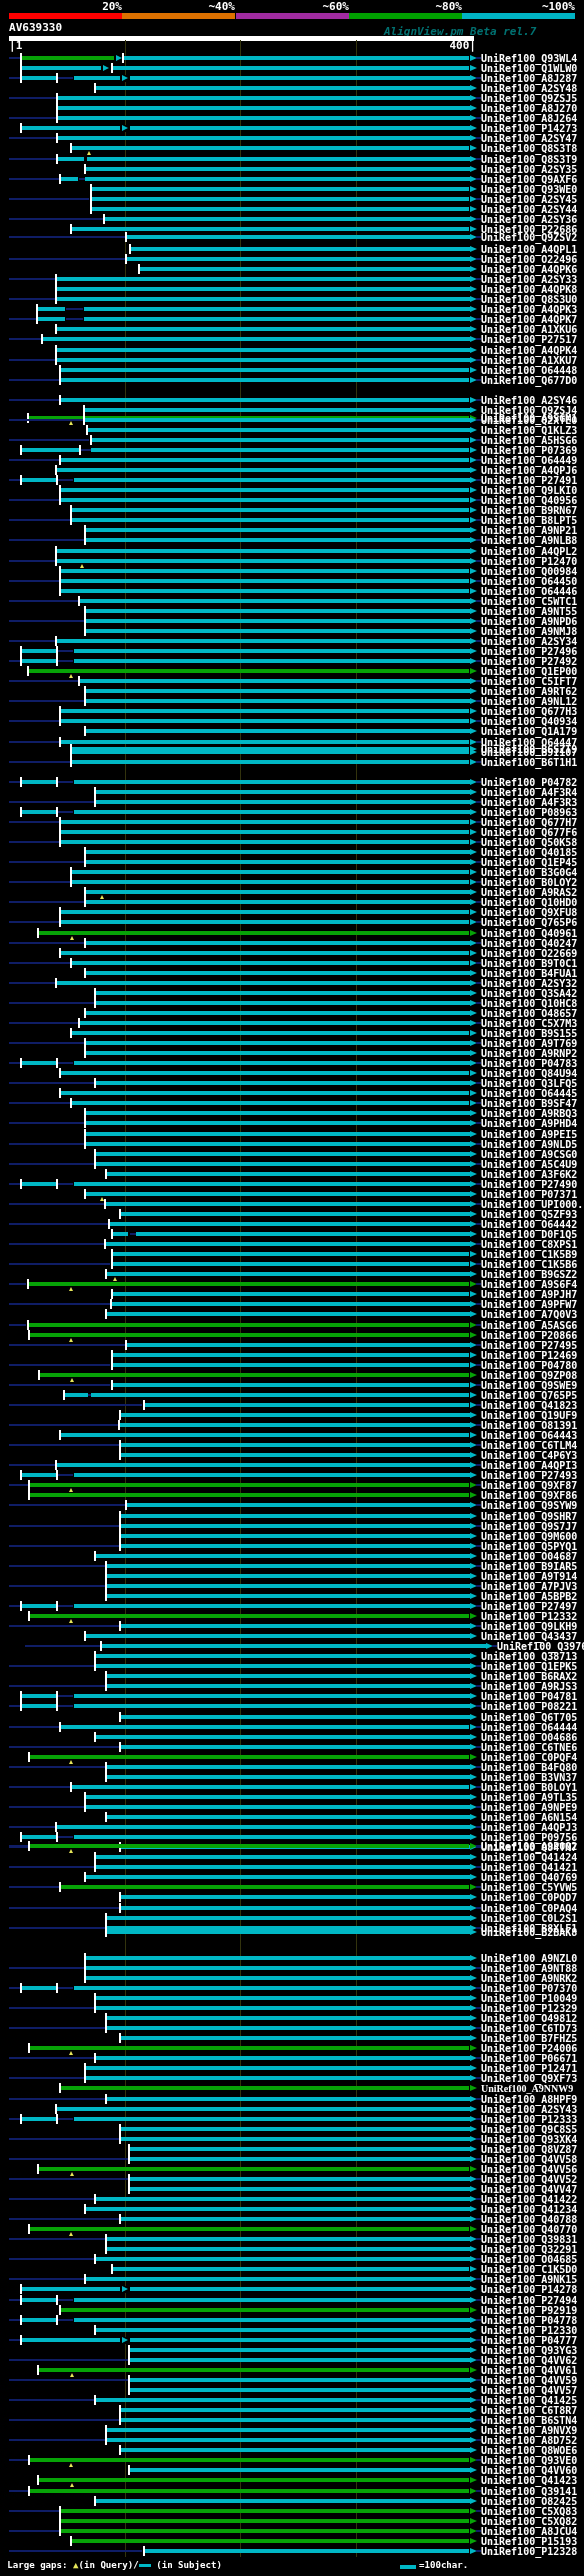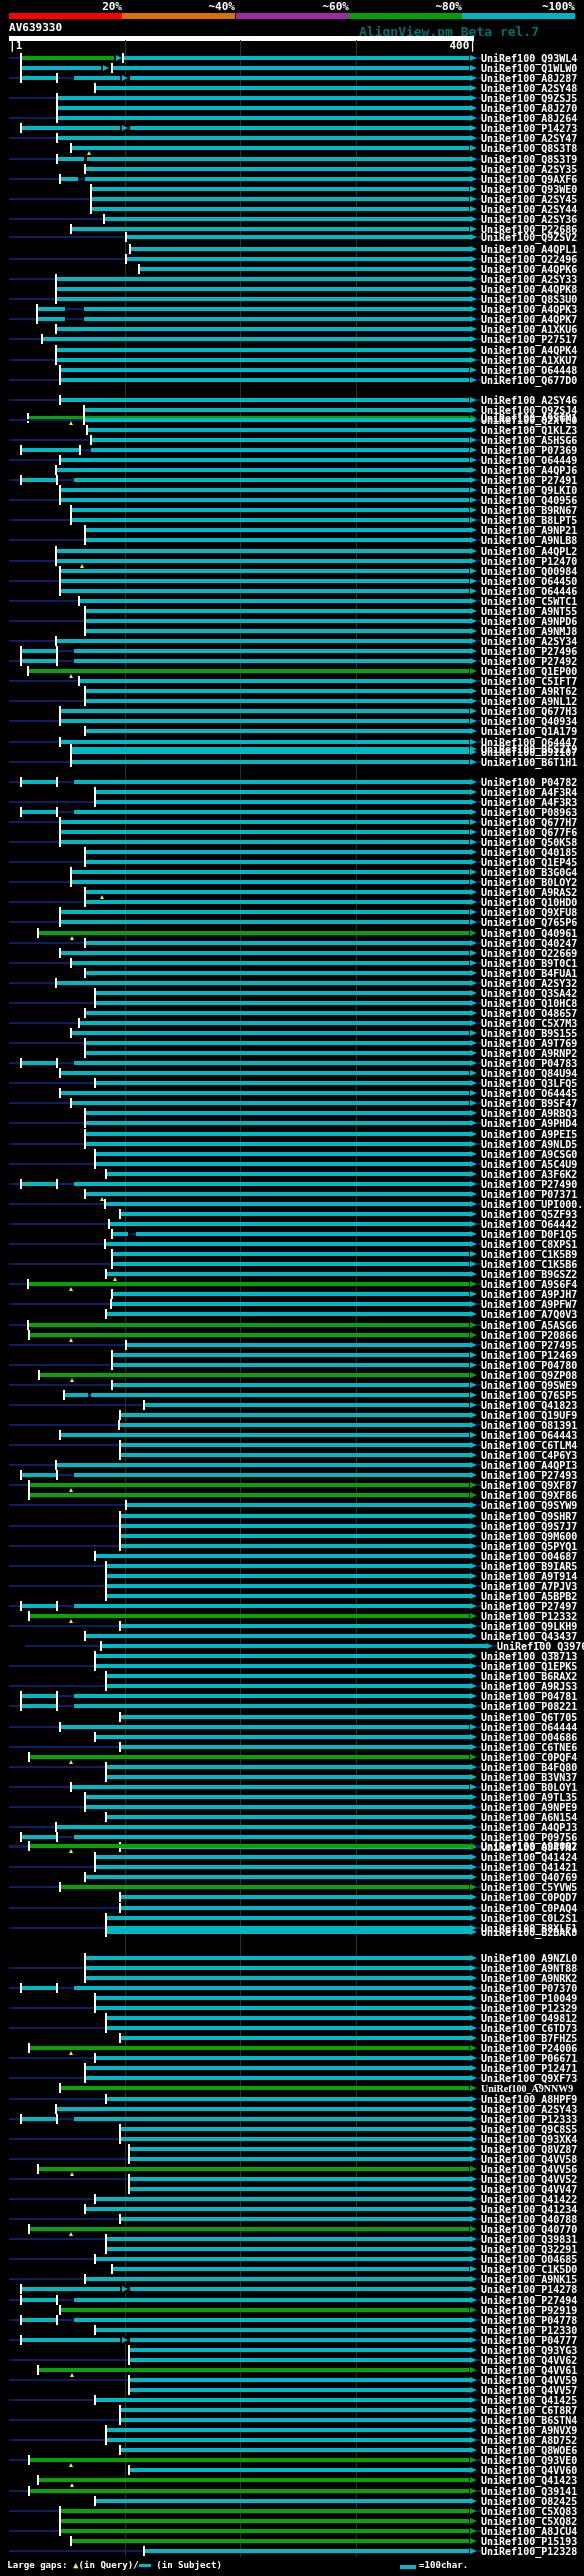--- a/index.html
+++ b/index.html
@@ -36,21 +36,21 @@
     </div>
   <div id="scale-bar">
       <div class="abs seg" style="left: 9.1px; width: 113px; background: rgb(255, 0, 0);"></div>
       <div class="abs seg" style="left: 122px; width: 113px; background: rgb(221, 113, 0);"></div>
       <div class="abs seg" style="left: 236px; width: 113px; background: rgb(160, 43, 160);"></div>
       <div class="abs seg" style="left: 349px; width: 113px; background: rgb(0, 160, 0);"></div>
       <div class="abs seg" style="left: 462px; width: 113px; background: rgb(0, 180, 196);"></div>
     </div>
 
   <div class="abs wtxt" style="left:9.1px;top:22px;font-size:11px;line-height:12px;">AV639330</div>
-  <div class="abs" style="left:359px;top:26.5px;font-size:13px;line-height:9.1px;color:#007070;white-space:pre;">AlignView.pm Beta rel.7</div>
+  <div class="abs" style="left:384px;top:26.5px;font-size:11px;line-height:9.1px;color:#007070;white-space:pre;font-style:italic;">AlignView.pm Beta rel.7</div>
 
   <div class="abs" style="left:9.1px;top:36px;width:465px;height:4.6px;background:#ffffff;"></div>
   <div class="abs wtxt" style="left:9.1px;top:40px;font-size:11px;line-height:11px;">|1</div>
   <div class="abs wtxt" style="left:421px;top:40px;width:55px;text-align:right;font-size:11px;line-height:11px;">400|</div>
 
   <div id="gridlines">
       <div class="grid" style="left: 125px;"></div>
       <div class="grid" style="left: 240px;"></div>
       <div class="grid" style="left: 356px;"></div>
     </div>

